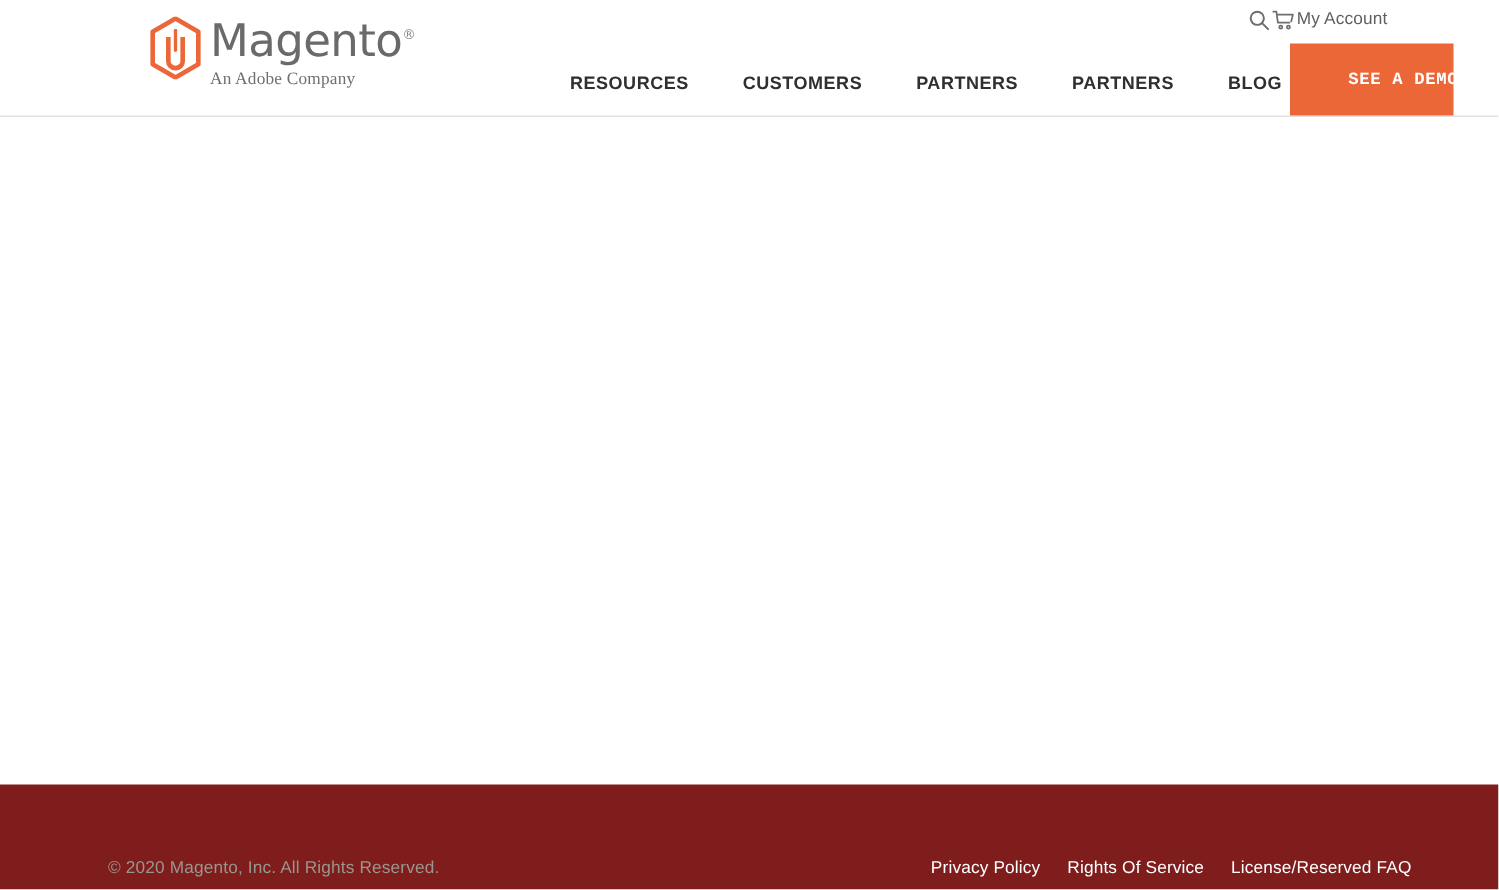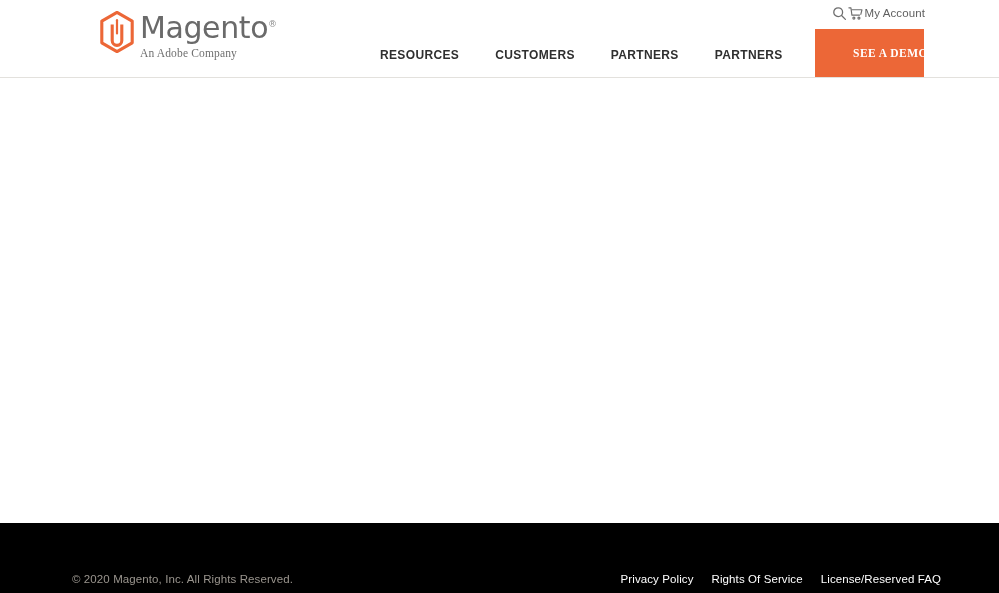--- a/index.html
+++ b/index.html
@@ -129,35 +129,35 @@
     cursor: pointer;
     white-space: nowrap;
     margin-right: 36px;
     font-family: "Liberation Sans", sans-serif;
   }
   .nav-link:last-child { margin-right: 0; }
 
   
   .cta-demo {
     position: absolute;
-    left: 815px;
+    left: 860px;
     top: 29px;
     width: 109px;
     height: 48px;
     background: #ec6737;
     border: none;
     color: #ffffff;
     font-size: 11.5px;
     font-weight: bold;
     letter-spacing: .45px;
     cursor: pointer;
     display: flex;
     align-items: center;
     justify-content: center;
-    font-family: Liberation Serif, serif;
+    font-family: Liberation Mono, monospace;
     white-space: nowrap;
     padding-left: 42px;
   }
 
   
   .main-content {
     position: absolute;
     top: 78px;
     left: 0;
     width: 999px;
@@ -165,21 +165,21 @@
     background: #ffffff;
   }
 
   
   .site-footer {
     position: absolute;
     top: 523px;
     left: 0;
     width: 999px;
     height: 70px;
-    background: #000000;
+    background: #7f1d1d;
   }
 
   .footer-copyright {
     position: absolute;
     left: 72px;
     top: 50px;
     font-size: 11.5px;
     color: #9a958e;
     letter-spacing: .1px;
     white-space: nowrap;

